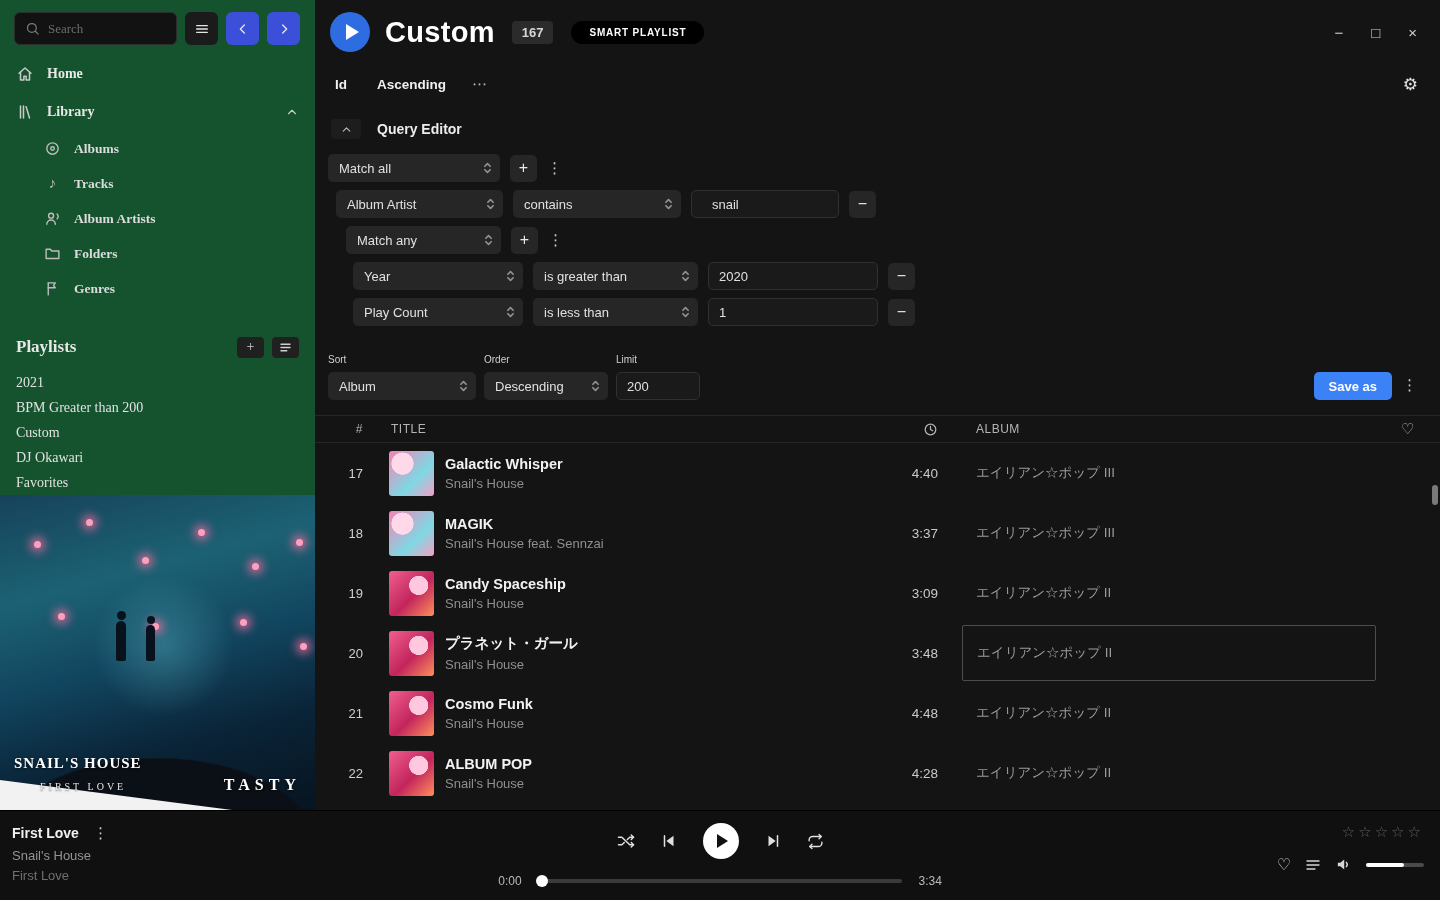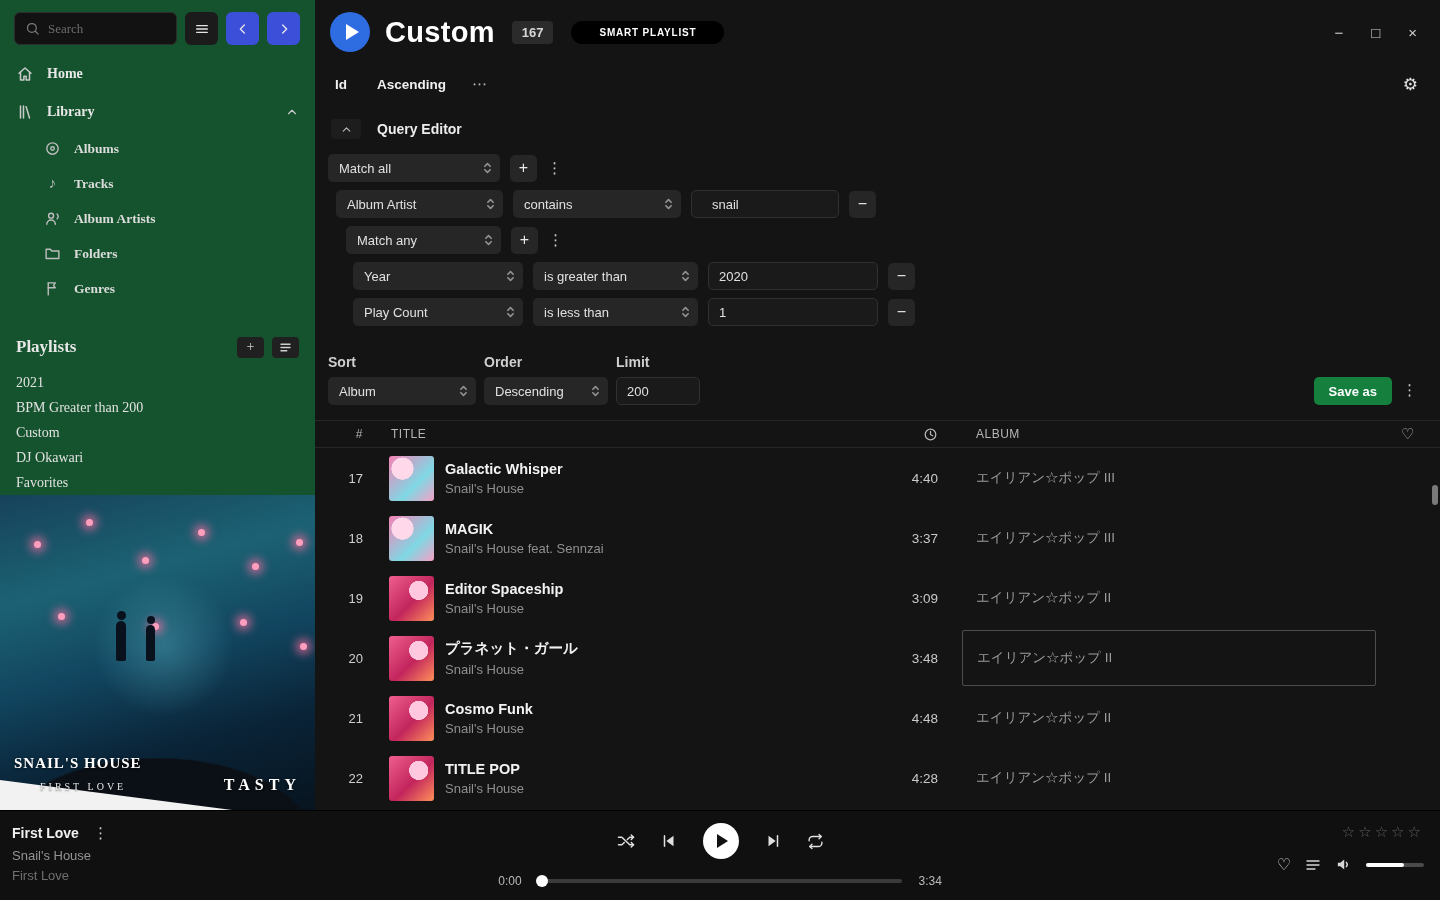--- a/index.html
+++ b/index.html
@@ -68,21 +68,21 @@
   .main { position:absolute; left:315px; top:0; right:0; height:810px; background:#141414; overflow:hidden; }
   .page-header { height:64px; display:flex; align-items:center; padding-left:15px; }
   .play-circle { width:40px; height:40px; border-radius:50%; background:#2e6ce2; display:flex;
     align-items:center; justify-content:center; flex:none; }
   .tri { width:0; height:0; border-left:13px solid #fff; border-top:8px solid transparent;
     border-bottom:8px solid transparent; margin-left:4px; }
   .page-title { font-size:29px; font-weight:800; letter-spacing:.3px; margin-left:15px; color:#fff; }
   .count-badge { margin-left:17px; background:#2b2b2b; color:#d8d8d8; font-weight:700; font-size:13px;
     padding:4px 10px; border-radius:4px; }
   .smart-badge { margin-left:18px; background:#000; color:#fff; font-weight:700; font-size:10px;
-    letter-spacing:.8px; padding:6px 28px; border-radius:12px; }
+    letter-spacing:.8px; padding:6px 18px; border-radius:12px; }
   .win { margin-left:auto; display:flex; align-items:flex-start; gap:28px; padding-right:23px; color:#d0d0d0; font-size:15px; }
   .win button { font-size:15px; line-height:1; }
 
   .sortbar { display:flex; align-items:center; padding:8px 22px 0 20px; height:32px; }
   .sb-field, .sb-dir { font-weight:700; font-size:13.5px; color:#f0f0f0; cursor:pointer; }
   .sb-dir { margin-left:30px; }
   .sb-more { margin-left:26px; color:#c0c0c0; font-size:15px; letter-spacing:1px; cursor:pointer; }
   .sb-gear { margin-left:auto; color:#e0e0e0; font-size:17px; cursor:pointer; }
 
   .qe-head { margin:20px 0 0 16px; display:flex; align-items:center; gap:16px; height:26px; }
@@ -97,22 +97,22 @@
     justify-content:space-between; padding:0 8px 0 11px; font-size:13px; color:#e0e0e0; cursor:pointer; flex:none; }
   .select .ud { color:#8f8f8f; flex:none; margin-left:6px; }
   .tinput { height:28px; background:#1a1a1a; border:1px solid #303030; border-radius:5px;
     padding:0 10px; font-size:13px; color:#e0e0e0; flex:none; }
   .sqbtn { width:27px; height:27px; background:#262626; border-radius:5px; color:#e8e8e8;
     display:flex; align-items:center; justify-content:center; font-size:16px; flex:none; }
   .dots { color:#cfcfcf; font-size:15px; width:14px; text-align:center; cursor:pointer; flex:none; }
 
   .sortrow { display:flex; align-items:flex-end; margin-top:28px; padding:0 24px 0 13px; }
   .stack { display:flex; flex-direction:column; gap:7px; margin-right:8px; }
-  .stack label { font-size:14px; color:#cfcfcf;font-weight:bold; }
-  .saveas { margin-left:auto; height:28px; padding:0 15px; background:#15803d; border-radius:5px;
+  .stack label { font-size:10px; color:#cfcfcf; }
+  .saveas { margin-left:auto; height:28px; padding:0 15px; background:#3b82f6; border-radius:5px;
     color:#fff; font-weight:700; font-size:13px; }
   .sortrow .dots { margin-left:10px; margin-bottom:6px; }
 
   
   .thead, .trow { display:grid; grid-template-columns:56px 74px 423px 70px 24px 414px 64px; align-items:center; }
   .thead { margin-top:15px; height:28px; border-top:1px solid #272727; border-bottom:1px solid #272727;
     color:#b5b5b5; font-size:12px; letter-spacing:.5px; }
   .th-num { text-align:right; padding-right:8px; }
   .th-title { padding-left:20px; }
   .th-clock { justify-self:end; color:#b5b5b5; }
@@ -463,21 +463,21 @@
       <div class="t-name">MAGIK</div>
       <div class="t-artist">Snail's House feat. Sennzai</div>
     </div>
     <span class="c-dur">3:37</span>
     <div class="c-album">エイリアン☆ポップ III</div>
   </div>
   <div class="trow">
     <span class="c-num">19</span>
     <div class="c-art art-b"></div>
     <div class="c-title">
-      <div class="t-name">Editor Spaceship</div>
+      <div class="t-name">Candy Spaceship</div>
       <div class="t-artist">Snail's House</div>
     </div>
     <span class="c-dur">3:09</span>
     <div class="c-album">エイリアン☆ポップ II</div>
   </div>
   <div class="trow">
     <span class="c-num">20</span>
     <div class="c-art art-b"></div>
     <div class="c-title">
       <div class="t-name">プラネット・ガール</div>
@@ -493,21 +493,21 @@
       <div class="t-name">Cosmo Funk</div>
       <div class="t-artist">Snail's House</div>
     </div>
     <span class="c-dur">4:48</span>
     <div class="c-album">エイリアン☆ポップ II</div>
   </div>
   <div class="trow">
     <span class="c-num">22</span>
     <div class="c-art art-b"></div>
     <div class="c-title">
-      <div class="t-name">TITLE POP</div>
+      <div class="t-name">ALBUM POP</div>
       <div class="t-artist">Snail's House</div>
     </div>
     <span class="c-dur">4:28</span>
     <div class="c-album">エイリアン☆ポップ II</div>
   </div>
 
   <div class="vthumb"></div>
 </main>
 
 <footer class="player">

